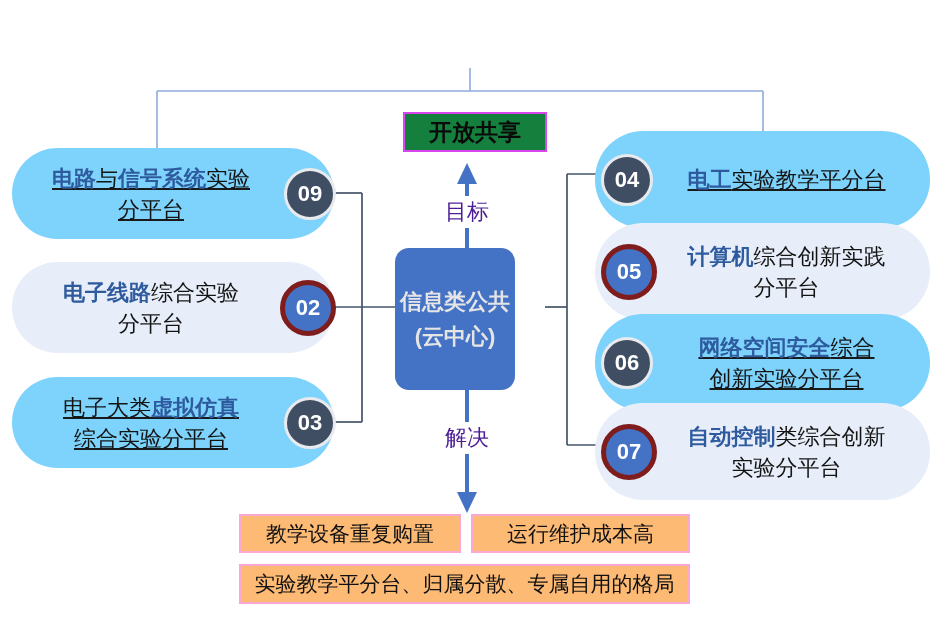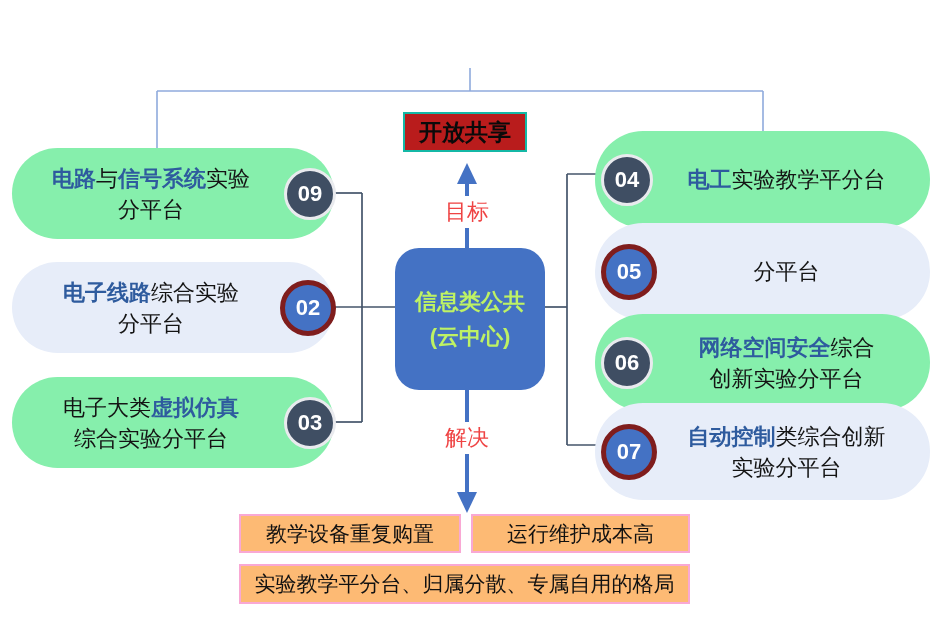--- a/index.html
+++ b/index.html
@@ -13,48 +13,48 @@
   .title-box{
     position:absolute;left:253px;top:17px;width:436px;height:51px;
     background:#f2f2f2;display:flex;align-items:center;justify-content:center;
     font-size:27px;font-weight:bold;letter-spacing:1px;z-index:1;
   }
   .title-box .red{color:#c00000;}
   .title-box .plus{color:#111111;margin:0 7px;}
 
   
   .goal-box{
-    position:absolute;left:403px;top:112px;width:124px;height:40px;
-    background:#b91c1c;border:2px solid #14b8a6;box-sizing:border-box;
+    position:absolute;left:403px;top:112px;width:144px;height:40px;
+    background:#15803d;border:2px solid #d946ef;box-sizing:border-box;
     display:flex;align-items:center;justify-content:center;
     font-size:23px;font-weight:bold;color:#0a0a0a;z-index:2;
   }
 
   
   .arrow-label{
     position:absolute;background:#ffffff;padding:1px 6px;z-index:2;
-    font-size:22px;color:#ef4444;transform:translateX(-50%);
+    font-size:22px;color:#4c1d95;transform:translateX(-50%);
   }
   .label-goal{left:467px;top:196px;}
   .label-solve{left:467px;top:422px;}
 
   
   .hub{
-    position:absolute;left:395px;top:248px;width:150px;height:142px;
-    background:#4472c4;border-radius:24px;z-index:2;
+    position:absolute;left:395px;top:248px;width:120px;height:142px;
+    background:#4472c4;border-radius:14px;z-index:2;
     display:flex;flex-direction:column;align-items:center;justify-content:center;
-    color:#bef264;font-weight:bold;font-size:22px;line-height:35px;text-align:center;
+    color:#e5e5e5;font-weight:bold;font-size:22px;line-height:35px;text-align:center;
   }
 
   
   .pill{
     position:absolute;border-radius:48px;z-index:1;box-sizing:border-box;
     display:flex;align-items:center;
   }
-  .pill.gray{background:#86efac;}
+  .pill.gray{background:#7dd3fc;text-decoration:underline;}
   .pill.blue{background:#e7edf9;}
   .pill-text{
     flex:1;text-align:center;font-size:22px;line-height:31px;color:#141414;
   }
   .pill-text .hl{color:#2e5b9e;font-weight:bold;}
   .pill.left-side{left:12px;width:322px;height:91px;}
   .pill.left-side .pill-text{padding:0 62px 0 18px;}
   .pill.right-side{left:595px;width:335px;height:97px;}
   .pill.right-side .pill-text{padding:0 12px 0 60px;}
 
@@ -154,20 +154,21 @@
 
   <div class="pill gray right-side" style="top:131px;">
     <div class="badge dark">04</div>
     <div class="pill-text">
         <div class="seg-line"><span class="hl">电工</span><span>实验教学平分台</span></div>
       </div>
   </div>
   <div class="pill blue right-side" style="top:223px;">
     <div class="badge bluedot">05</div>
     <div class="pill-text">
+        <div class="seg-line"><span class="hl">计算机</span><span>综合创新实践</span></div>
         <div class="seg-line"><span>分平台</span></div>
       </div>
   </div>
   <div class="pill gray right-side" style="top:314px;">
     <div class="badge dark">06</div>
     <div class="pill-text">
         <div class="seg-line"><span class="hl">网络空间安全</span><span>综合</span></div>
         <div class="seg-line"><span>创新实验分平台</span></div>
       </div>
   </div>

